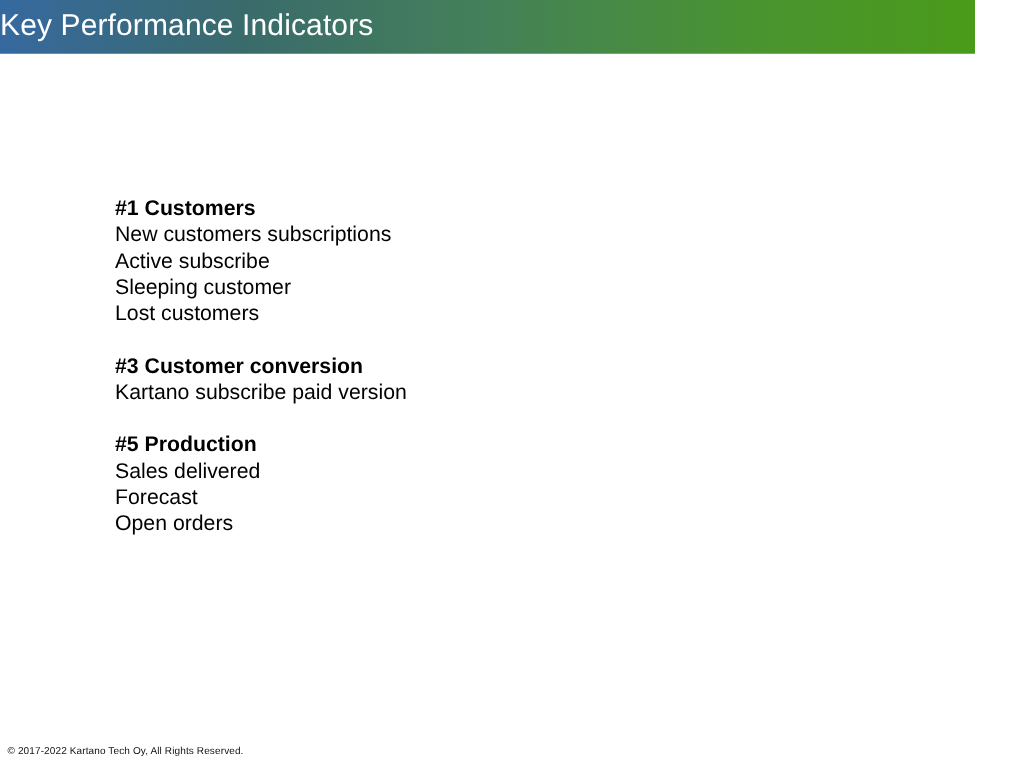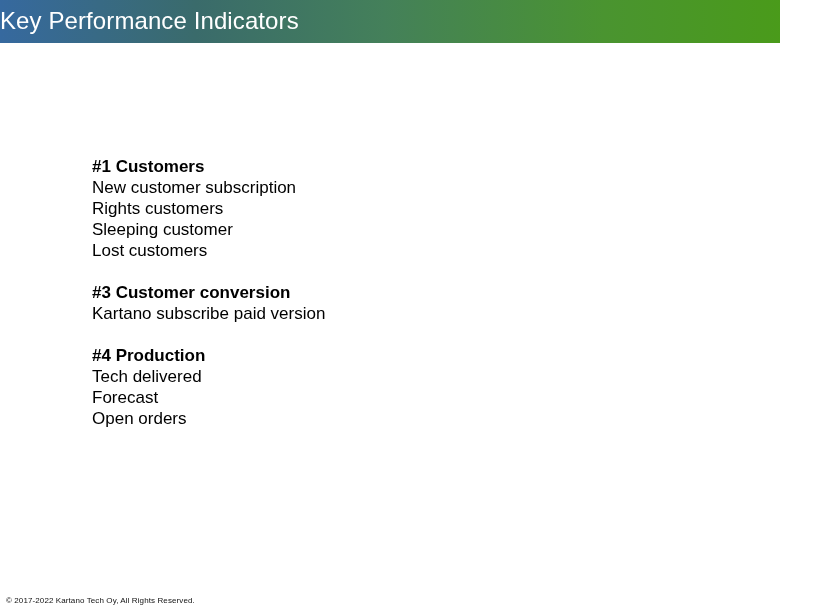--- a/index.html
+++ b/index.html
@@ -95,34 +95,34 @@
 <div class="slide">
 
   <div class="title-bar">
     <div class="title-text">Key Performance Indicators</div>
   </div>
 
   <div class="content">
 
     <div class="kpi-group">
       <div class="group-heading">#1 Customers</div>
-      <div class="group-item">New customer subscription</div>
-      <div class="group-item">Rights customers</div>
+      <div class="group-item">New customers subscriptions</div>
+      <div class="group-item">Active subscribe</div>
       <div class="group-item">Sleeping customer</div>
       <div class="group-item">Lost customers</div>
     </div>
 
     <div class="kpi-group">
       <div class="group-heading">#3 Customer conversion</div>
       <div class="group-item">Kartano subscribe paid version</div>
     </div>
 
     <div class="kpi-group">
-      <div class="group-heading">#4 Production</div>
-      <div class="group-item">Tech delivered</div>
+      <div class="group-heading">#5 Production</div>
+      <div class="group-item">Sales delivered</div>
       <div class="group-item">Forecast</div>
       <div class="group-item">Open orders</div>
     </div>
 
   </div>
 
   <div class="footer">© 2017-2022 Kartano Tech Oy, All Rights Reserved.</div>
 
 </div>
 

